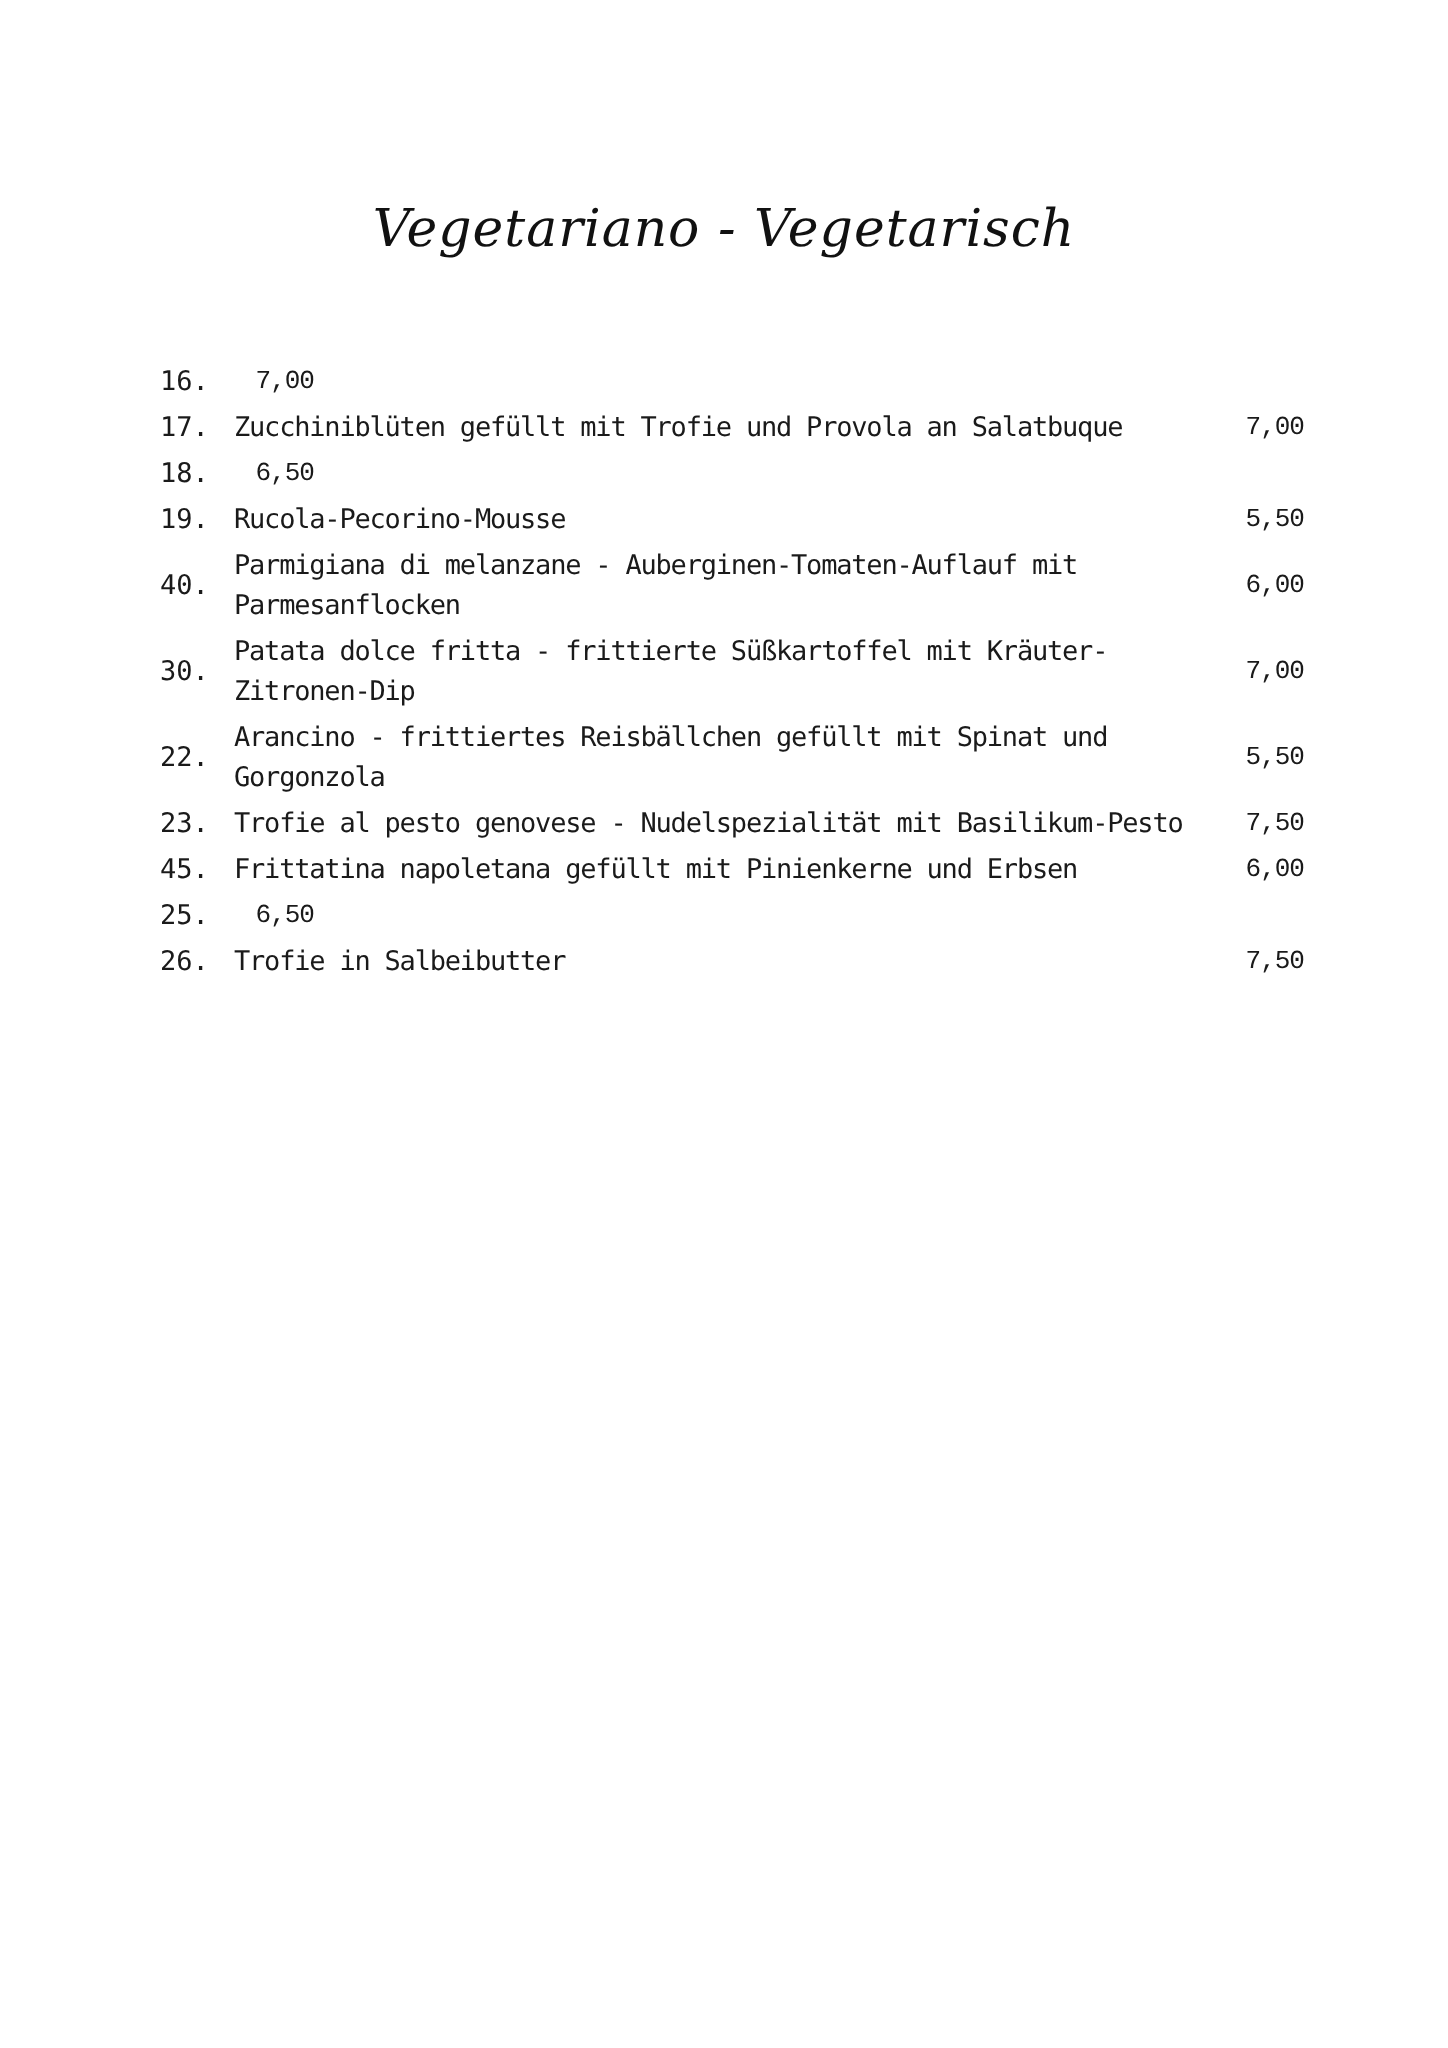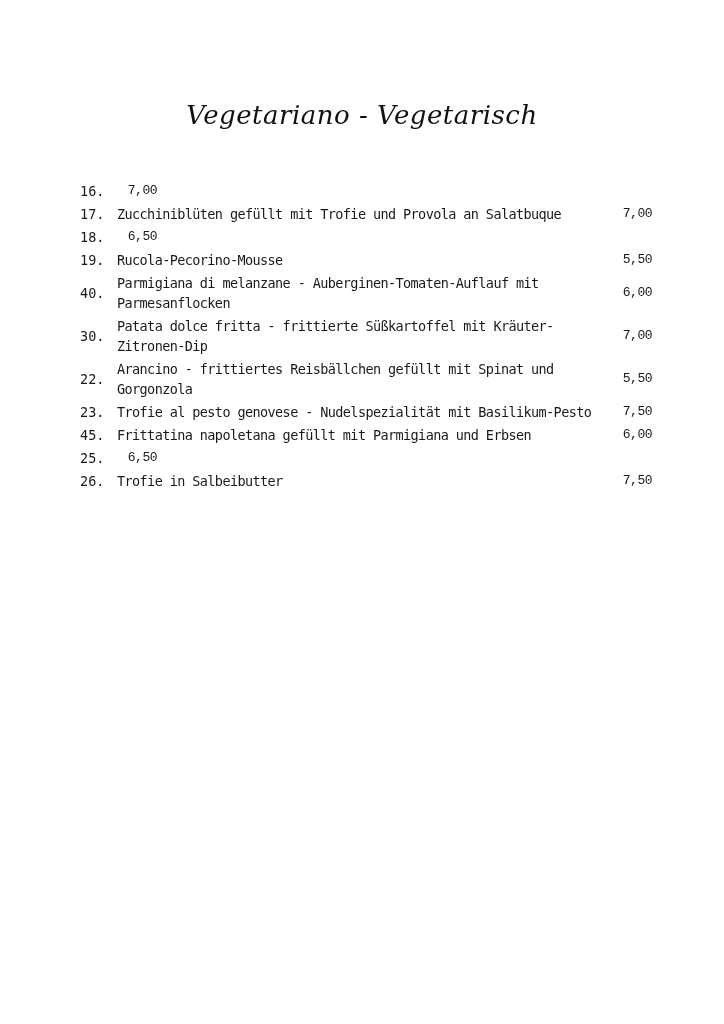--- a/index.html
+++ b/index.html
@@ -103,21 +103,21 @@
     <span class="item-name">Arancino - frittiertes Reisbällchen gefüllt mit Spinat und Gorgonzola</span>
     <span class="item-price">5,50</span>
   </li>
   <li class="menu-item">
     <span class="item-number">23.</span>
     <span class="item-name">Trofie al pesto genovese - Nudelspezialität mit Basilikum-Pesto</span>
     <span class="item-price">7,50</span>
   </li>
   <li class="menu-item">
     <span class="item-number">45.</span>
-    <span class="item-name">Frittatina napoletana gefüllt mit Parmigiana und Erbsen</span>
+    <span class="item-name">Frittatina napoletana gefüllt mit Pinienkerne und Erbsen</span>
     <span class="item-price">6,00</span>
   </li>
   <li class="menu-item">
     <span class="item-number">25.</span>
     <span class="item-price">6,50</span>
   </li>
   <li class="menu-item">
     <span class="item-number">26.</span>
     <span class="item-name">Trofie in Salbeibutter</span>
     <span class="item-price">7,50</span>

